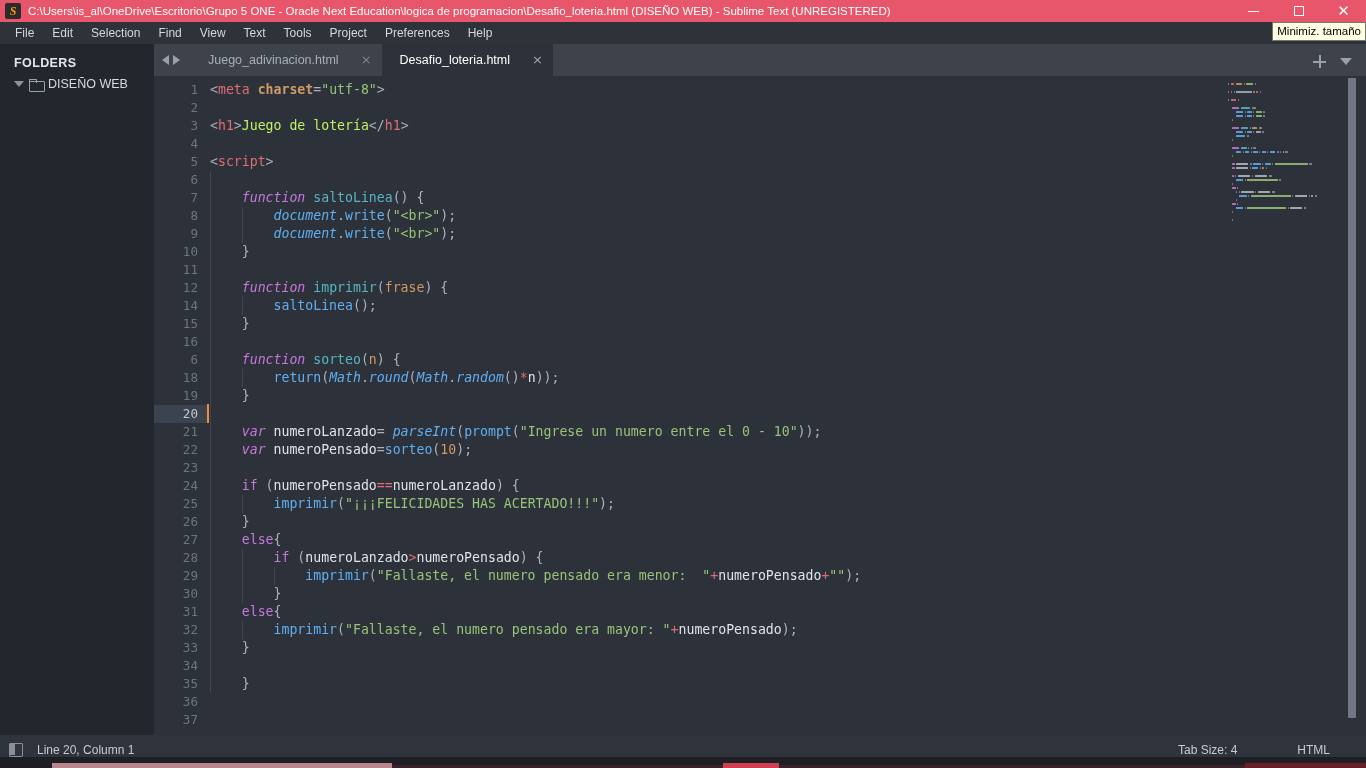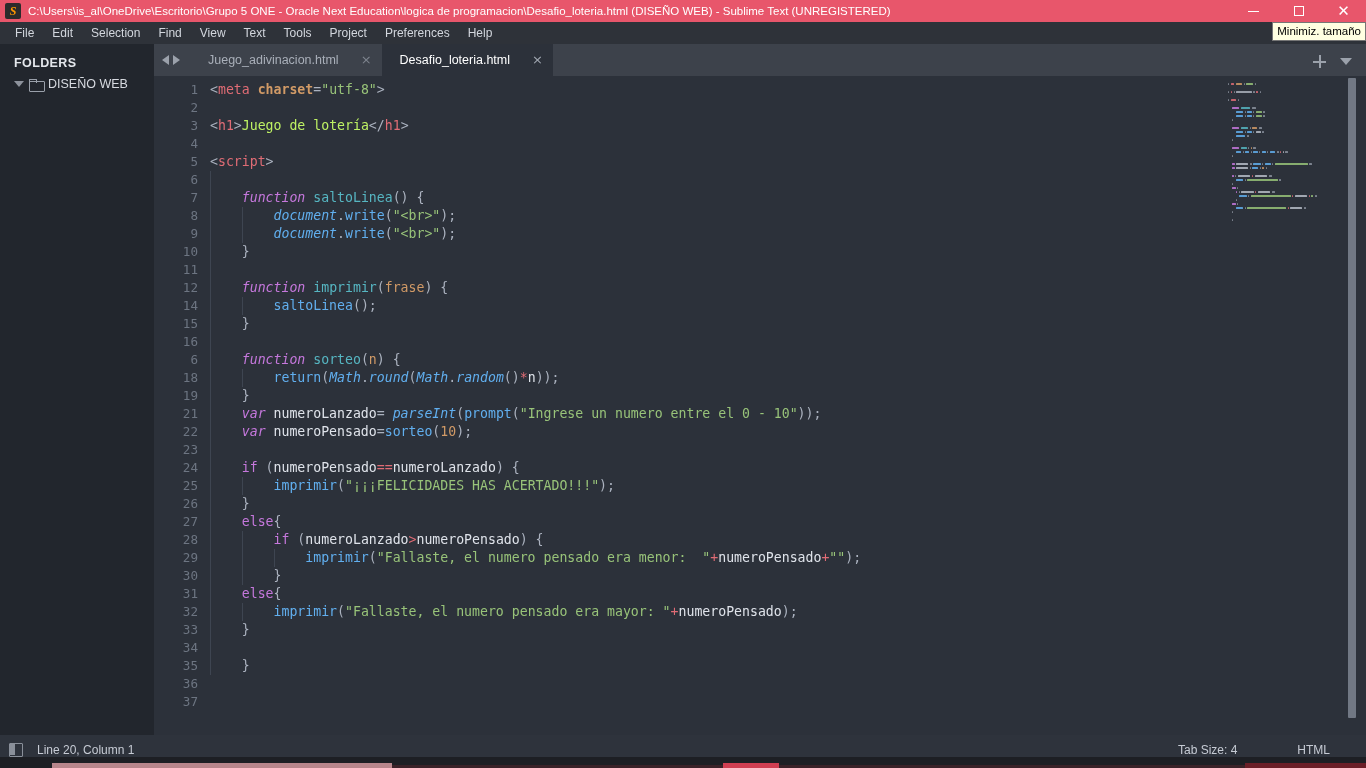--- a/index.html
+++ b/index.html
@@ -418,20 +418,26 @@
         <div class="gutter">18</div>
         <span class="ig" style="left: 56px;"></span>
         <span class="ig" style="left: 87.8px;"></span>
         <div class="code"><span class="t-plain">        </span><span class="t-fn">return</span><span class="t-punc">(</span><span class="t-obj">Math</span><span class="t-punc">.</span><span class="t-obj">round</span><span class="t-punc">(</span><span class="t-obj">Math</span><span class="t-punc">.</span><span class="t-obj">random</span><span class="t-punc">()</span><span class="t-op">*</span><span class="t-var">n</span><span class="t-punc">));</span></div>
       </div>
       <div class="ln">
         <div class="gutter">19</div>
         <span class="ig" style="left: 56px;"></span>
         <div class="code"><span class="t-punc">    }</span></div>
       </div>
+      <div class="ln cur">
+        <div class="gutter">20</div>
+        <span class="ig" style="left: 56px;"></span>
+        <div class="code"></div>
+        <span class="caret"></span>
+      </div>
       <div class="ln">
         <div class="gutter">21</div>
         <span class="ig" style="left: 56px;"></span>
         <div class="code"><span class="t-plain">    </span><span class="t-kw">var</span><span class="t-var"> numeroLanzado</span><span class="t-punc">= </span><span class="t-obj">parseInt</span><span class="t-punc">(</span><span class="t-fn">prompt</span><span class="t-punc">(</span><span class="t-str">"Ingrese un numero entre el 0 - 10"</span><span class="t-punc">));</span></div>
       </div>
       <div class="ln">
         <div class="gutter">22</div>
         <span class="ig" style="left: 56px;"></span>
         <div class="code"><span class="t-plain">    </span><span class="t-kw">var</span><span class="t-var"> numeroPensado</span><span class="t-punc">=</span><span class="t-fn">sorteo</span><span class="t-punc">(</span><span class="t-num">10</span><span class="t-punc">);</span></div>
       </div>

